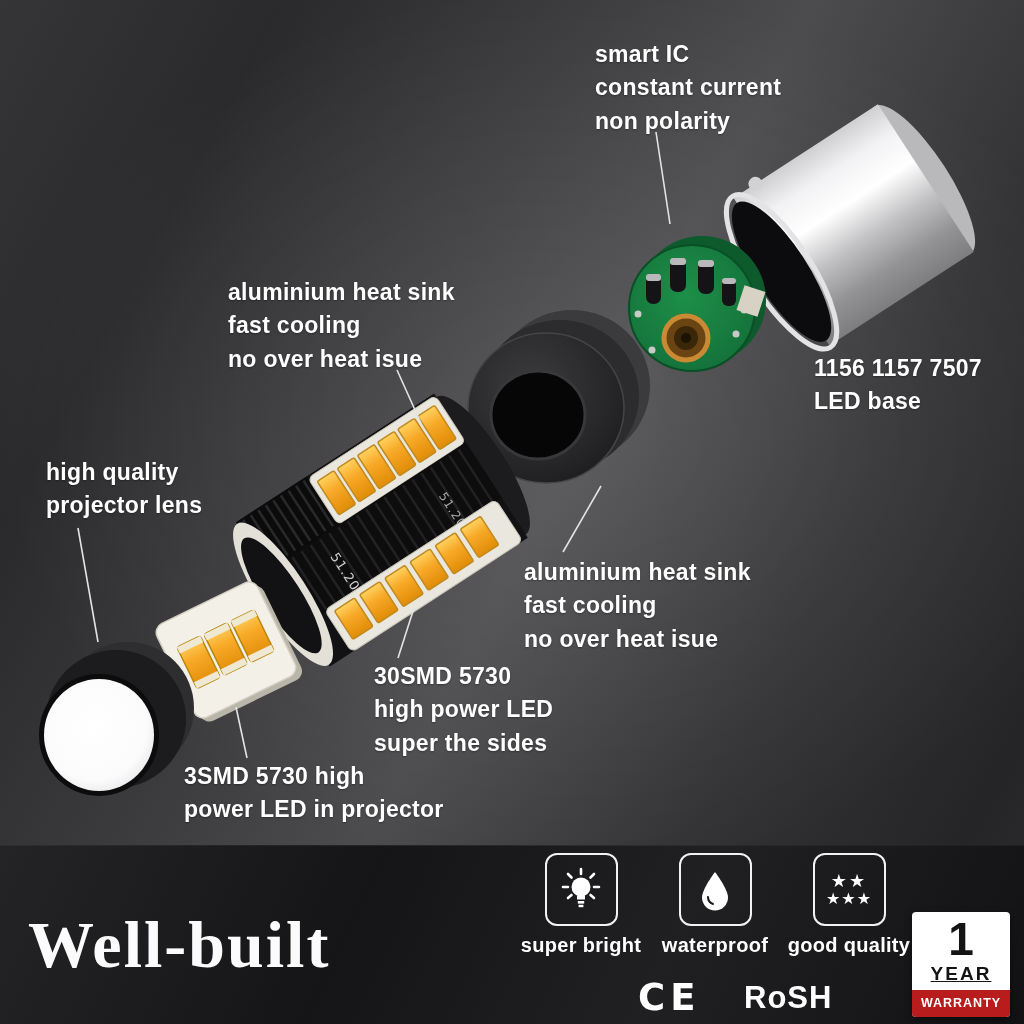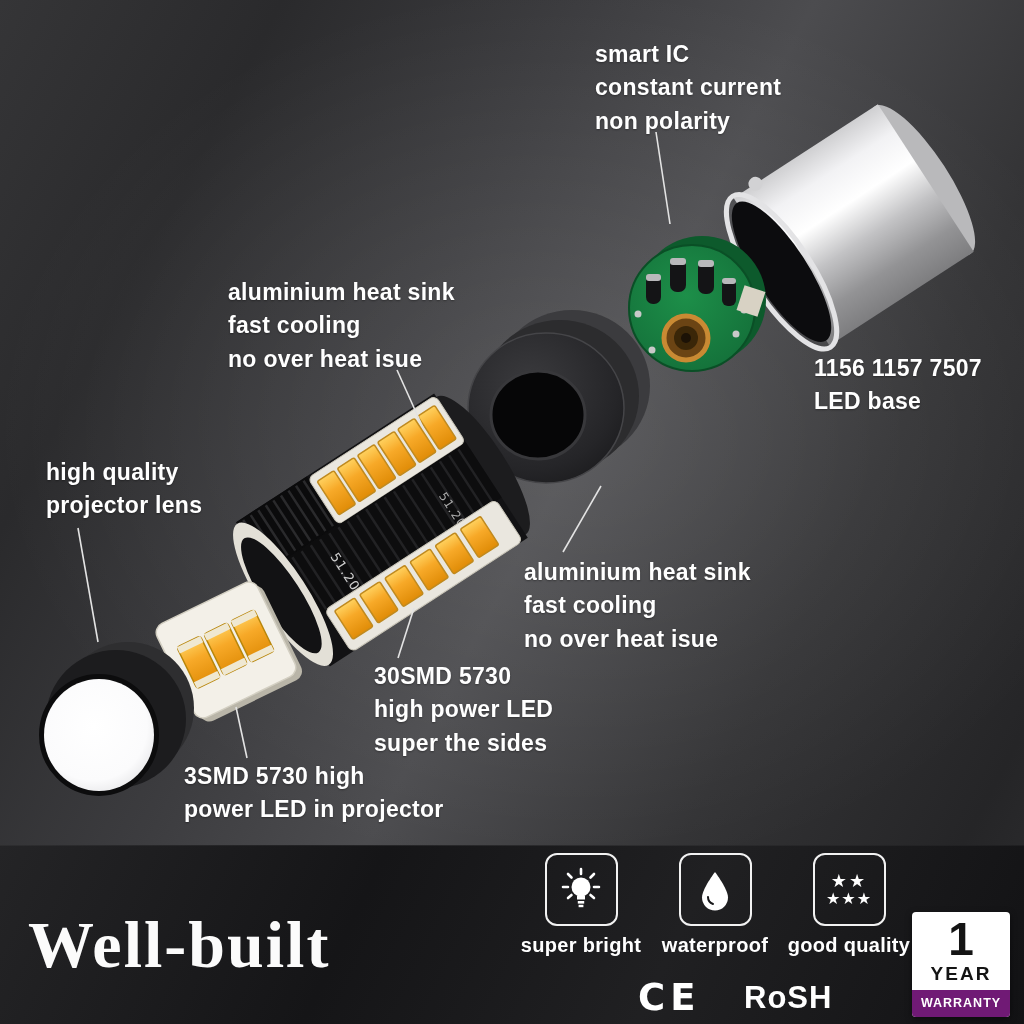--- a/index.html
+++ b/index.html
@@ -45,23 +45,23 @@
   .rosh {
     position:absolute; left:744px; top:134px; color:#ffffff;
     font-weight:bold; font-size:31px; letter-spacing:1px;
   }
   .warranty {
     position:absolute; left:912px; top:66px; width:98px; height:105px;
     background:#ffffff; border-radius:4px; text-align:center; overflow:hidden;
     box-shadow:0 2px 6px rgba(0,0,0,0.5);
   }
   .w-num  { font-size:46px; font-weight:bold; color:#141414; line-height:1.05; margin-top:3px; }
-  .w-year { font-size:19px; font-weight:bold; color:#141414; letter-spacing:2px; }
+  .w-year { font-size:19px; font-weight:bold; color:#141414; letter-spacing:2px;text-decoration:underline; }
   .w-band {
-    position:absolute; left:0; right:0; bottom:0; height:27px; background:#701a75;
+    position:absolute; left:0; right:0; bottom:0; height:27px; background:#b91c1c;
     color:#ffffff; font-size:12.5px; font-weight:bold; letter-spacing:1px; line-height:27px;
   }
 </style>
 </head>
 <body>
 
 <div class="canvas">
   <div class="stage"></div>
 
   <svg class="scene" width="1024" height="845" viewBox="0 0 1024 845">

